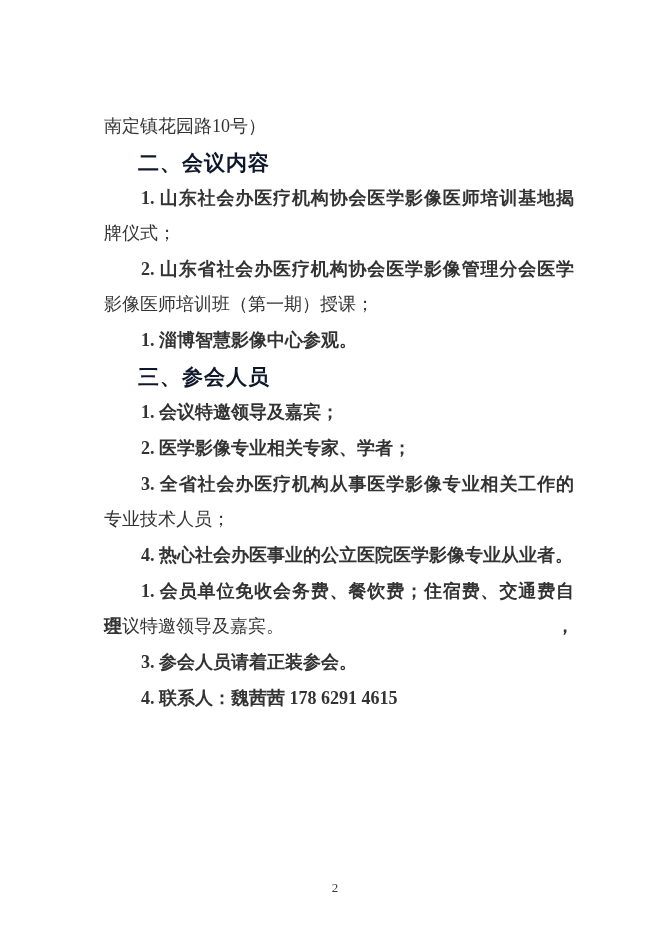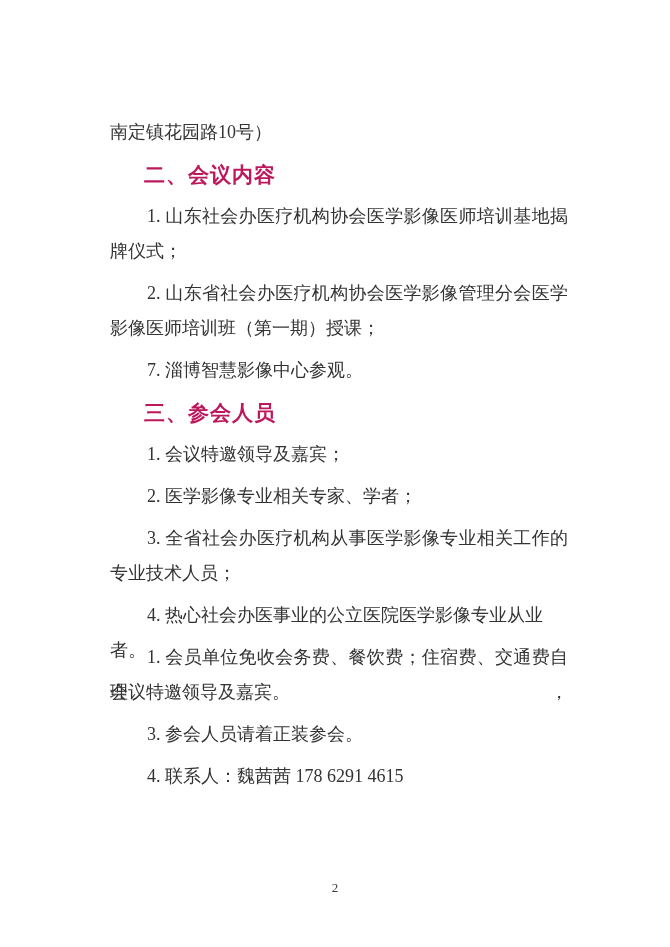--- a/index.html
+++ b/index.html
@@ -14,39 +14,39 @@
     overflow: hidden;
     font-family: "Liberation Serif", serif;
   }
   .doc {
     position: absolute;
     left: 103px;
     top: 108px;
     width: 472px;
     color: #333333;
   }
-  .block { margin: 7px; }
+  .block { margin: 1px; }
   .line {
     font-size: 18px;
     line-height: 35px;
     height: 35px;
     letter-spacing: 0px;
   }
   .line.justify {
     text-align: justify;
     text-align-last: justify;
     text-justify: inter-ideograph;
   }
-  .line.indent { text-indent: 37px; }
+  .line.indent { text-indent: 37px; font-weight: bold; }
   .line.hang { text-indent: 119px; }
   .block.heading .line {
     font-family: "Liberation Sans", sans-serif;
     font-weight: bold;
     font-size: 21px;
-    color: #be185d;
+    color: #0f172a;
     text-indent: 34px;
     letter-spacing: 1px;
   }
   .footer-page {
     position: absolute;
     top: 879px;
     left: 0;
     width: 670px;
     text-align: center;
     font-size: 13px;
@@ -67,21 +67,21 @@
     </div>
     <div class="block body">
       <div class="line justify indent">1. 山东社会办医疗机构协会医学影像医师培训基地揭</div>
       <div class="line">牌仪式；</div>
     </div>
     <div class="block body">
       <div class="line justify indent">2. 山东省社会办医疗机构协会医学影像管理分会医学</div>
       <div class="line">影像医师培训班（第一期）授课；</div>
     </div>
     <div class="block body">
-      <div class="line indent">7. 淄博智慧影像中心参观。</div>
+      <div class="line indent">1. 淄博智慧影像中心参观。</div>
     </div>
     <div class="block heading">
       <div class="line">三、参会人员</div>
     </div>
     <div class="block body">
       <div class="line indent">1. 会议特邀领导及嘉宾；</div>
     </div>
     <div class="block body">
       <div class="line indent">2. 医学影像专业相关专家、学者；</div>
     </div>

